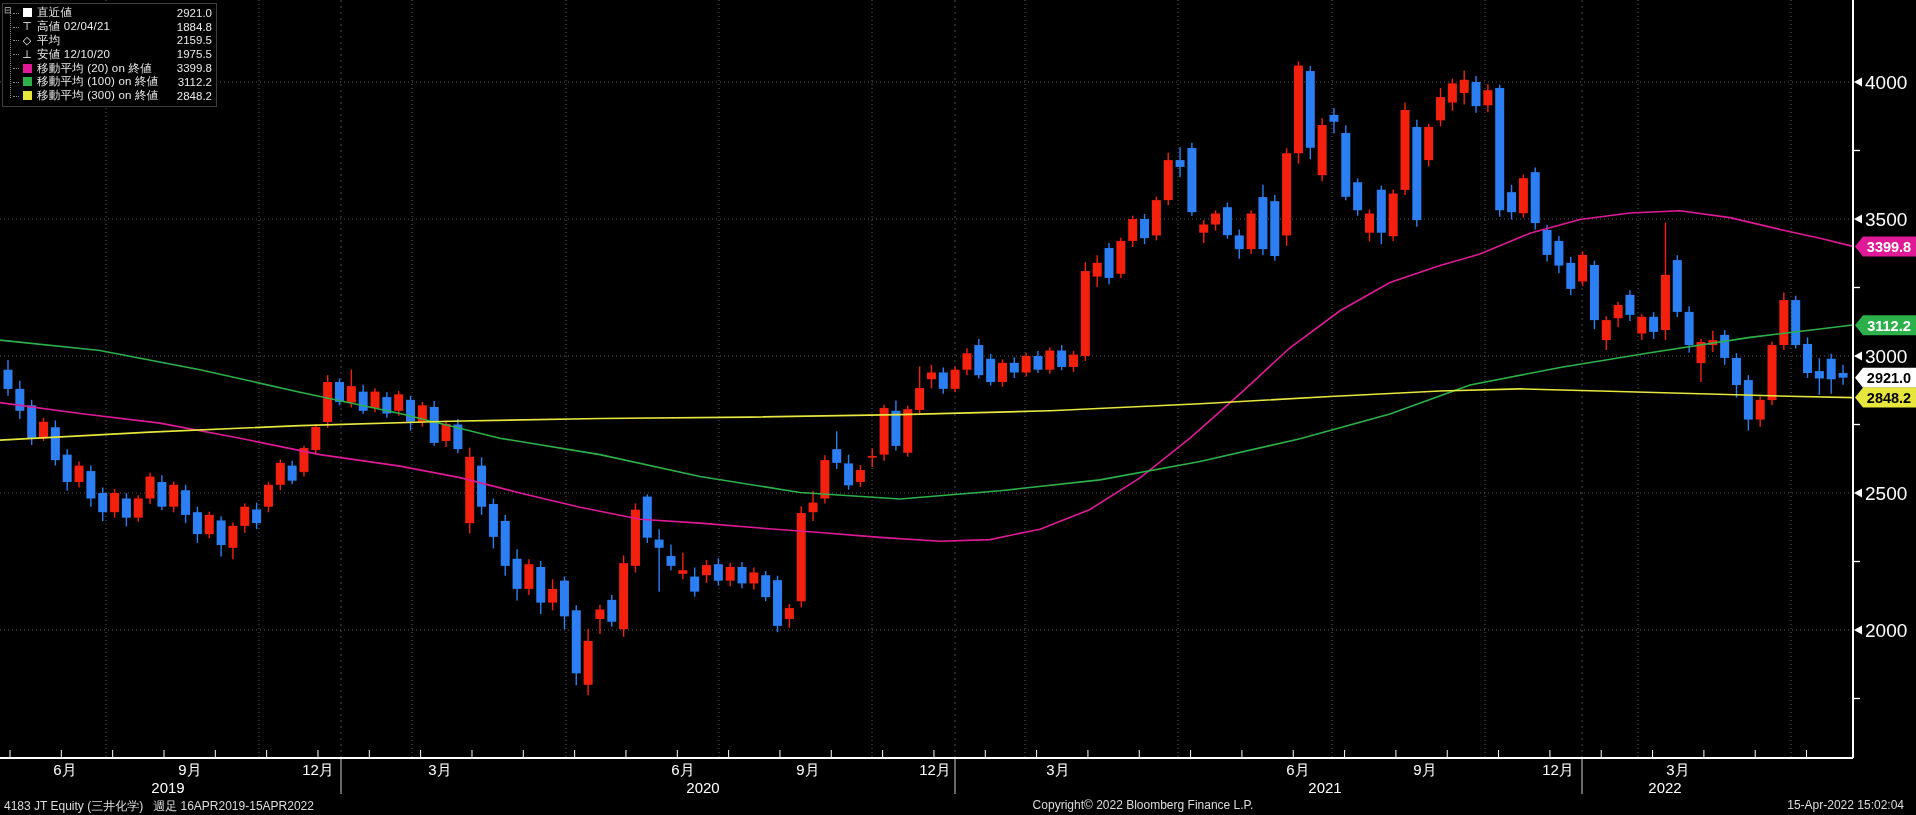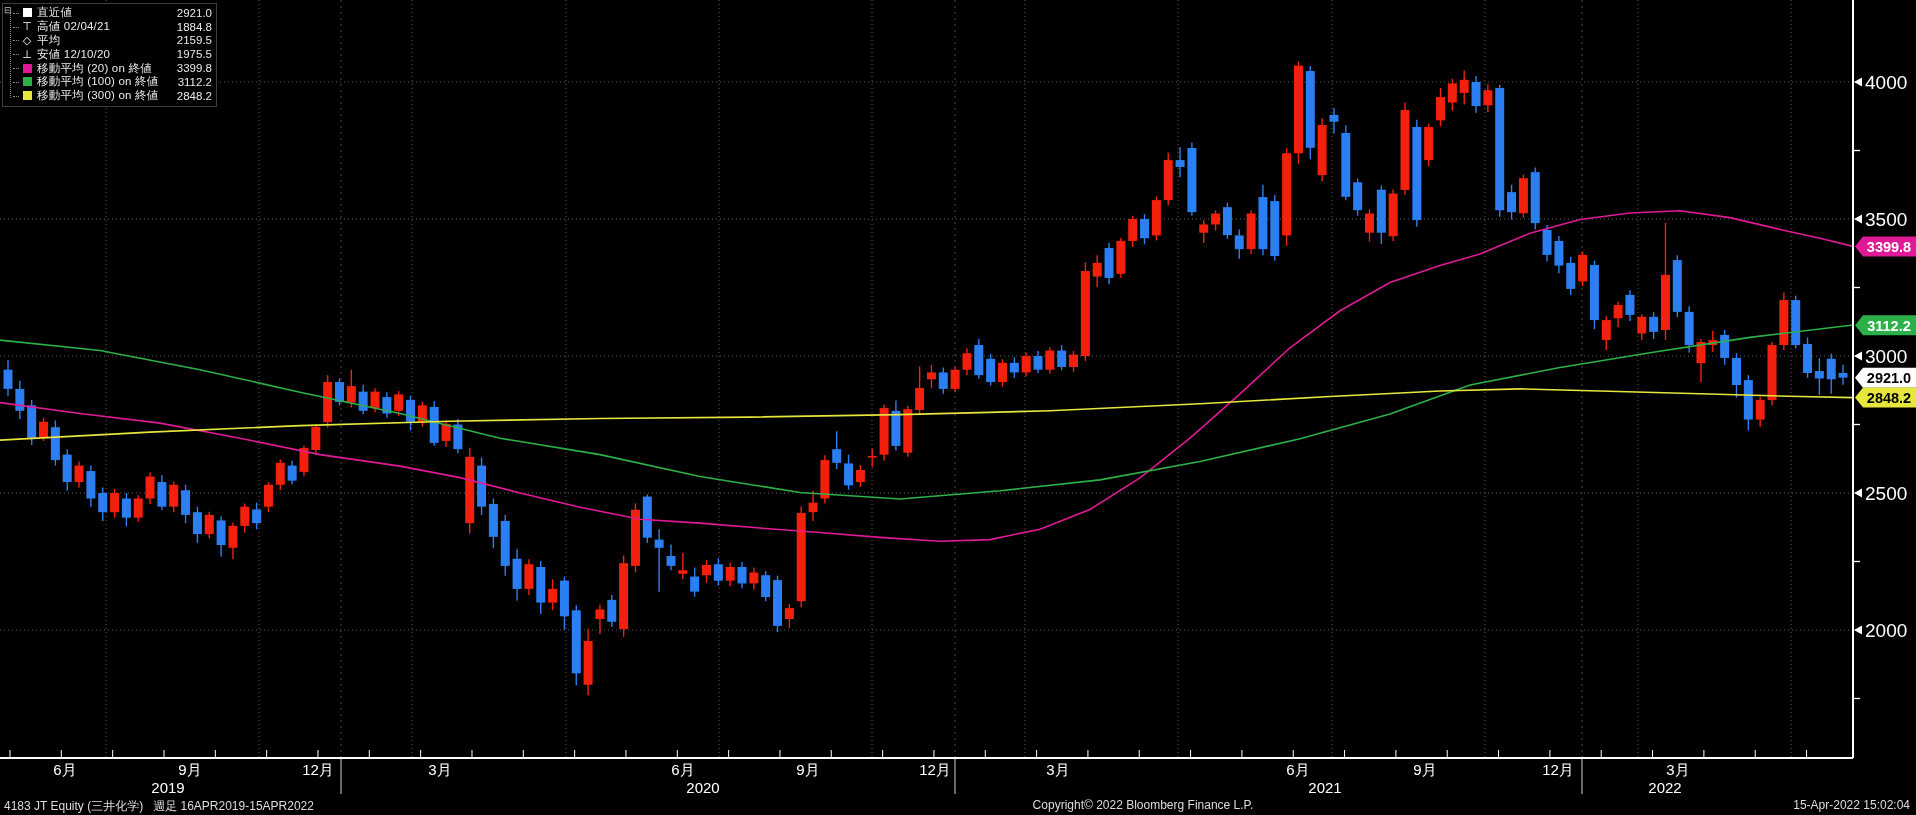--- a/index.html
+++ b/index.html
@@ -24,21 +24,21 @@
   .swatch{width:9px;height:9px;display:inline-block;background:#fff;}
   .glyph{color:#fff;font-size:11px;line-height:1;}
   .lbl{letter-spacing:0.2px;}
   .val{margin-left:auto;}
 
   
   .statusbar{position:absolute;left:0;top:796px;width:1916px;height:19px;
           color:#dcdcdc;font-size:12px;background:#000;z-index:5;}
   .sb-left{position:absolute;left:4px;top:2px;white-space:pre;}
   .sb-center{position:absolute;left:1106px;top:2px;transform:translateX(-50%);white-space:pre;margin-left:37px;}
-  .sb-right{position:absolute;right:6px;top:2px;white-space:pre;text-align:right;}
+  .sb-right{position:absolute;right:12px;top:2px;white-space:pre;text-align:right;}
 </style>
 </head>
 <body>
 
 <div class="screen">
 
   <svg id="chart-svg" width="1916" height="815">
       <rect x="0" y="0" width="1853" height="758" fill="#000"></rect>
       <line x1="106" y1="0" x2="106" y2="758" stroke="#5f5f5f" stroke-width="1" stroke-dasharray="1 3"></line>
       <line x1="259" y1="0" x2="259" y2="758" stroke="#5f5f5f" stroke-width="1" stroke-dasharray="1 3"></line>

